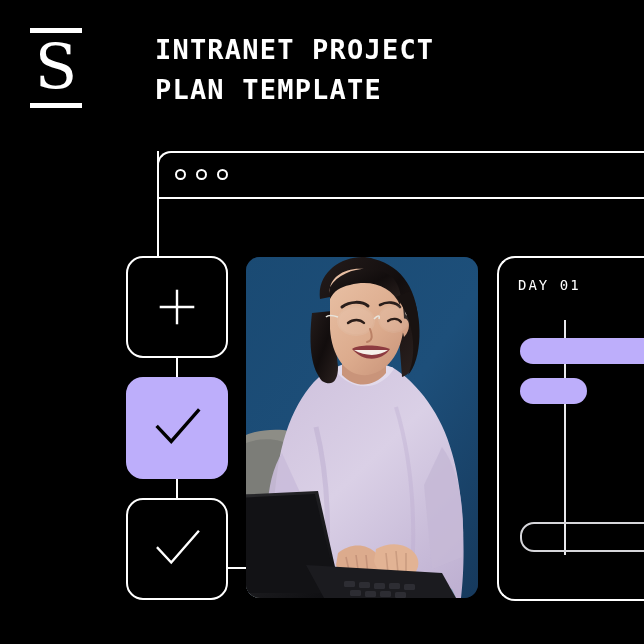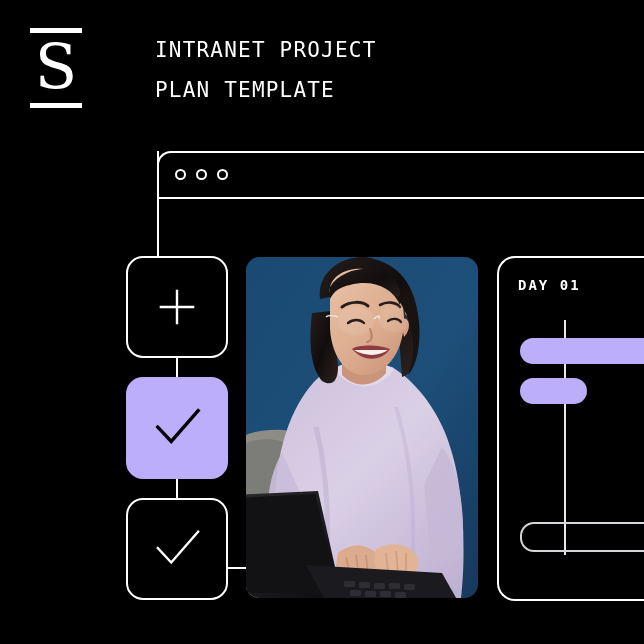--- a/index.html
+++ b/index.html
@@ -37,24 +37,24 @@
     text-align: center;
     font-weight: 300;
     letter-spacing: 0;
   }
 
   #page-title {
     position: absolute;
     left: 155px; top: 30px;
     width: 470px;
     color: #ffffff;
-    font-size: 21px;
+    font-size: 27px;
     line-height: 40px;
     letter-spacing: 1.2px;
-    font-weight: 400;
+    font-weight: 700;
     white-space: pre-line;
   }
 
   
   #browser-window {
     position: absolute;
     left: 157px; top: 151px;
     width: 560px; height: 200px;
     border: 2px solid #ffffff;
     border-right: none;
@@ -150,21 +150,20 @@
     border-right: none;
     border-radius: 18px 0 0 18px;
     overflow: hidden;
   }
   #day-label {
     position: absolute;
     left: 19px; top: 19px;
     color: #ffffff;
     font-size: 14px;
     letter-spacing: 2px;
-    font-weight: bold;
   }
   #day-playhead {
     position: absolute;
     left: 65px; top: 62px;
     width: 2px; height: 235px;
     background: #e9e9ec;
   }
   .task-bar {
     position: absolute;
     border-radius: 14px;

